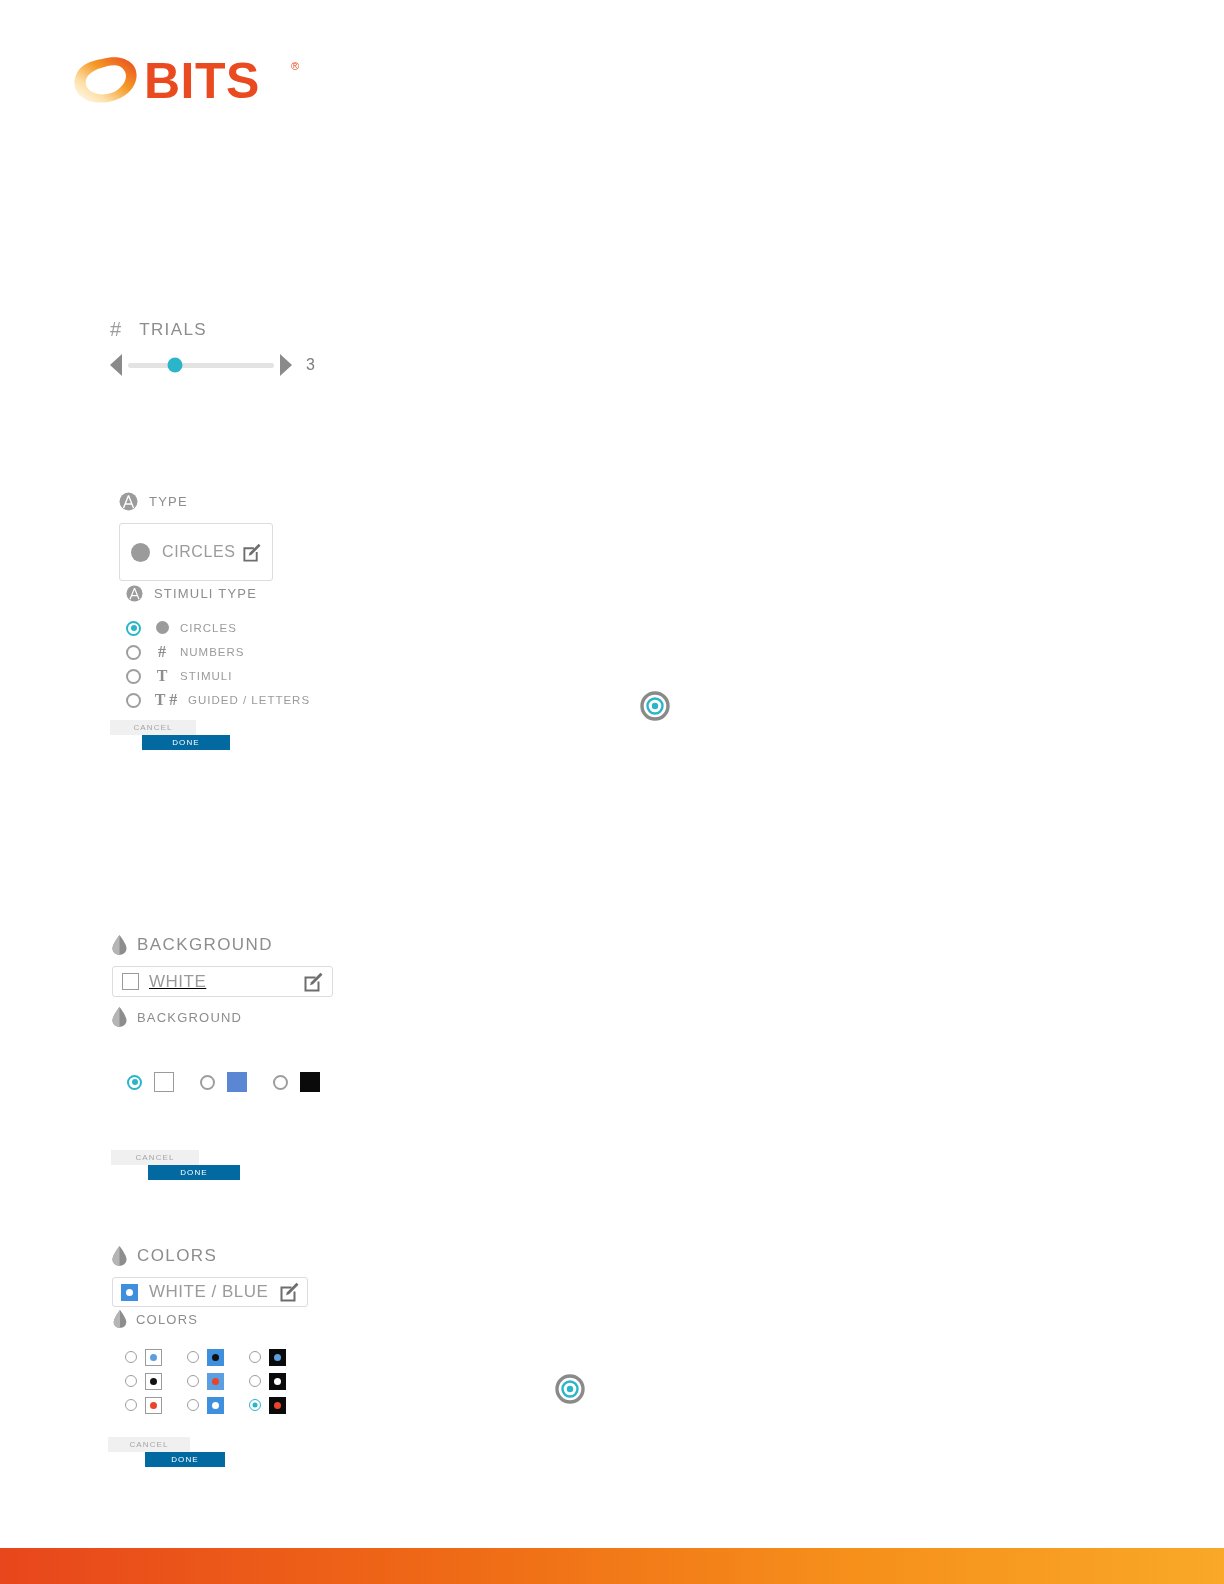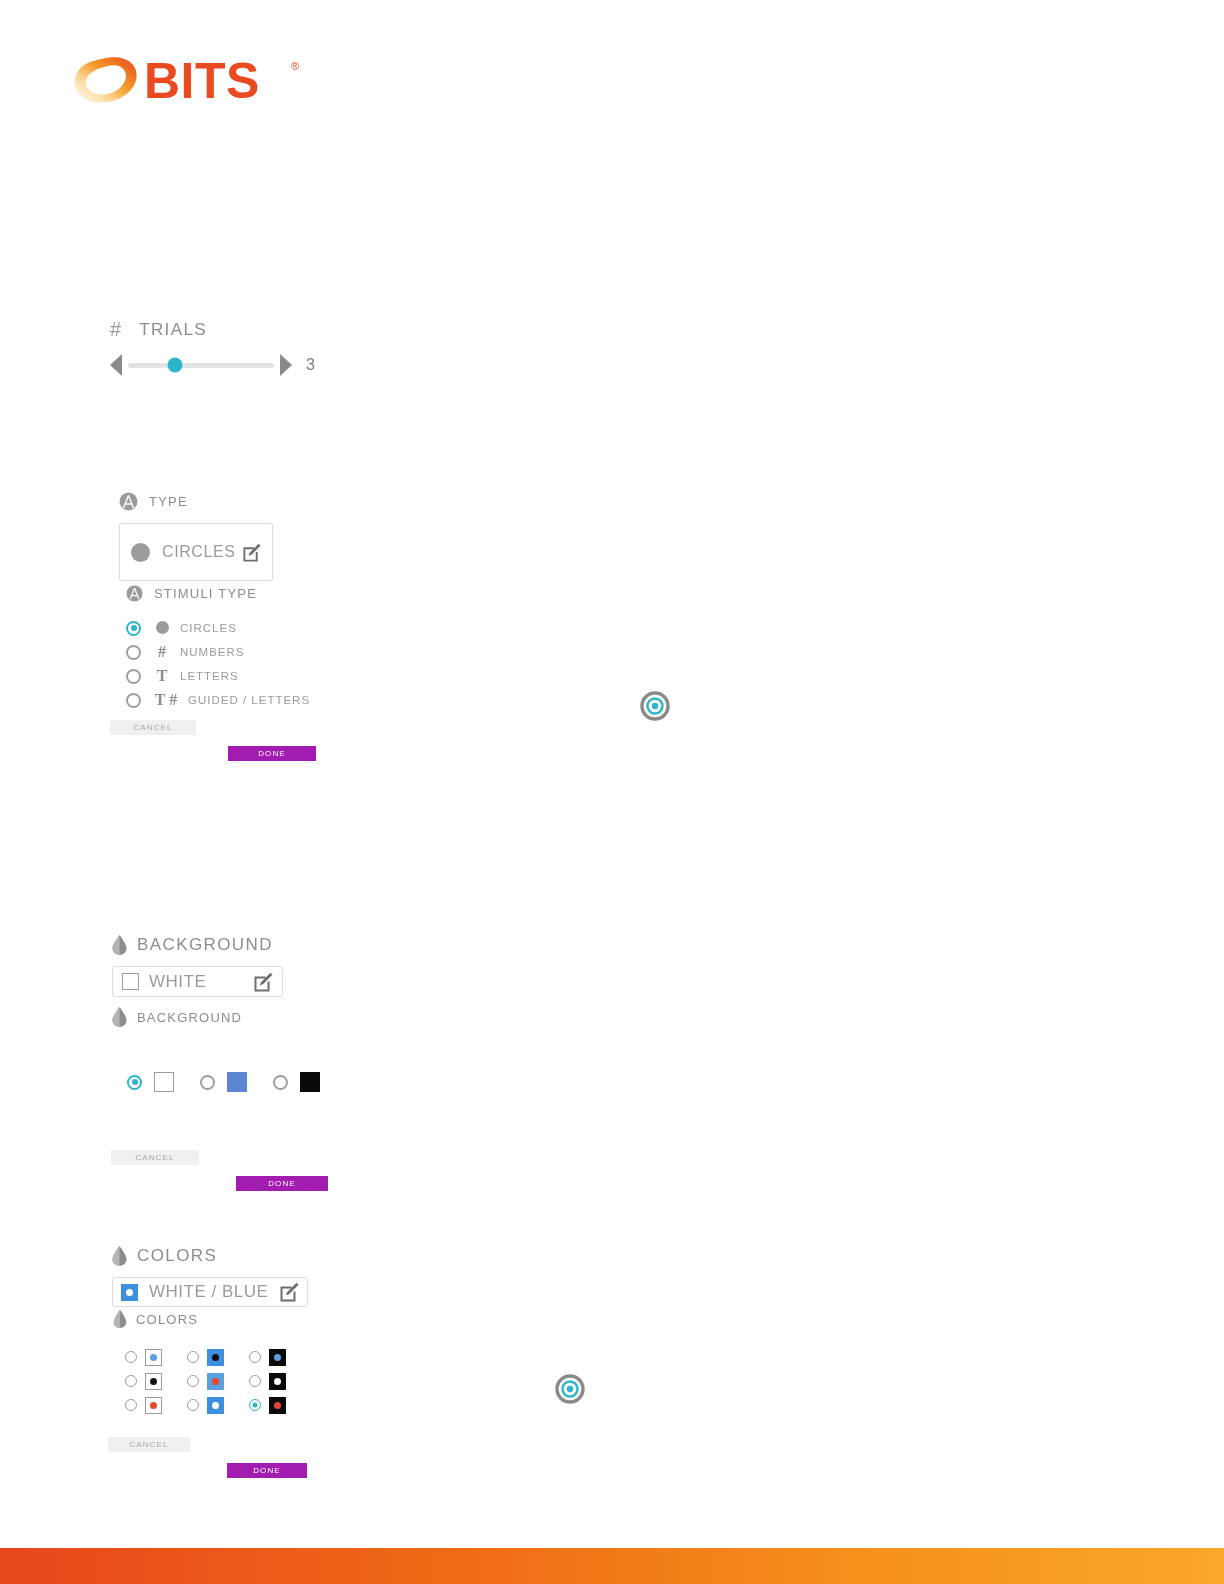--- a/index.html
+++ b/index.html
@@ -100,37 +100,37 @@
   .opt .glyph {
     width: 20px; text-align: center; color: #8d8d8d; font-size: 15px; flex: 0 0 auto;
   }
   .opt .glyph.serif { font-family: "Liberation Serif", serif; font-weight: bold; font-size: 16px; }
   .opt .dotg { width: 13px; height: 13px; border-radius: 50%; background: #9b9b9b; }
   .opt .olabel {
     color: #9b9b9b; font-size: 11.5px; letter-spacing: 1px; margin-left: 8px;
   }
 
   
-  .btnrow { position: absolute; display: flex; }
+  .btnrow { position: absolute; display: flex; flex-direction: column; }
   .btn {
     height: 15px; display: flex; align-items: center; justify-content: center;
     font-size: 8px; letter-spacing: 1.1px; text-transform: uppercase;
   }
   .btn.cancel { background: #f0f0f0; color: #a5a5a5; }
-  .btn.done { background: #a21caf; color: #fff; margin-top: 26px; }
+  .btn.done { background: #0369a1; color: #fff; }
 
   
   .target { position: absolute; }
 
   
   .bgsec { position: absolute; left: 112px; top: 935px; }
   .bgsec .hdr { display: flex; align-items: center; gap: 10px; margin-bottom: 11px; }
   .bgbox {
     border: 1px solid #dcdcdc; border-radius: 3px;
-    width: 171px; height: 31px; display: flex; align-items: center; padding: 0 9px;
+    width: 221px; height: 31px; display: flex; align-items: center; padding: 0 9px; text-decoration: underline;
   }
   .sw-sq { width: 17px; height: 17px; flex: 0 0 auto; }
   .sw-white { background: #fff; border: 1px solid #9b9b9b; }
   .bgbox .txt { flex: 1 1 auto; color: #9b9b9b; font-size: 17px; letter-spacing: 0.5px; margin-left: 10px; }
   .bgsec2 { position: absolute; left: 112px; top: 1007px; }
   .bgsec2 .hdr { display: flex; align-items: center; gap: 10px; }
   .bgopts { position: absolute; left: 127px; top: 1072px; display: flex; align-items: center; }
   .bgopt { display: flex; align-items: center; margin-right: 26px; }
   .bgopt .radio { margin-right: 12px; }
   .bgsw { width: 20px; height: 20px; flex: 0 0 auto; }
@@ -249,21 +249,21 @@
 
     <div class="opt">
       <span class="radio"></span>
       <span class="glyph serif">#</span>
       <span class="olabel">NUMBERS</span>
     </div>
 
     <div class="opt">
       <span class="radio"></span>
       <span class="glyph serif">T</span>
-      <span class="olabel">LETTERS</span>
+      <span class="olabel">STIMULI</span>
     </div>
 
     <div class="opt">
       <span class="radio"></span>
       <span class="glyph serif" style="width:28px">T #</span>
       <span class="olabel">GUIDED / LETTERS</span>
     </div>
   </div>
 
   <div class="btnrow" style="left:110px; top:720px;">

